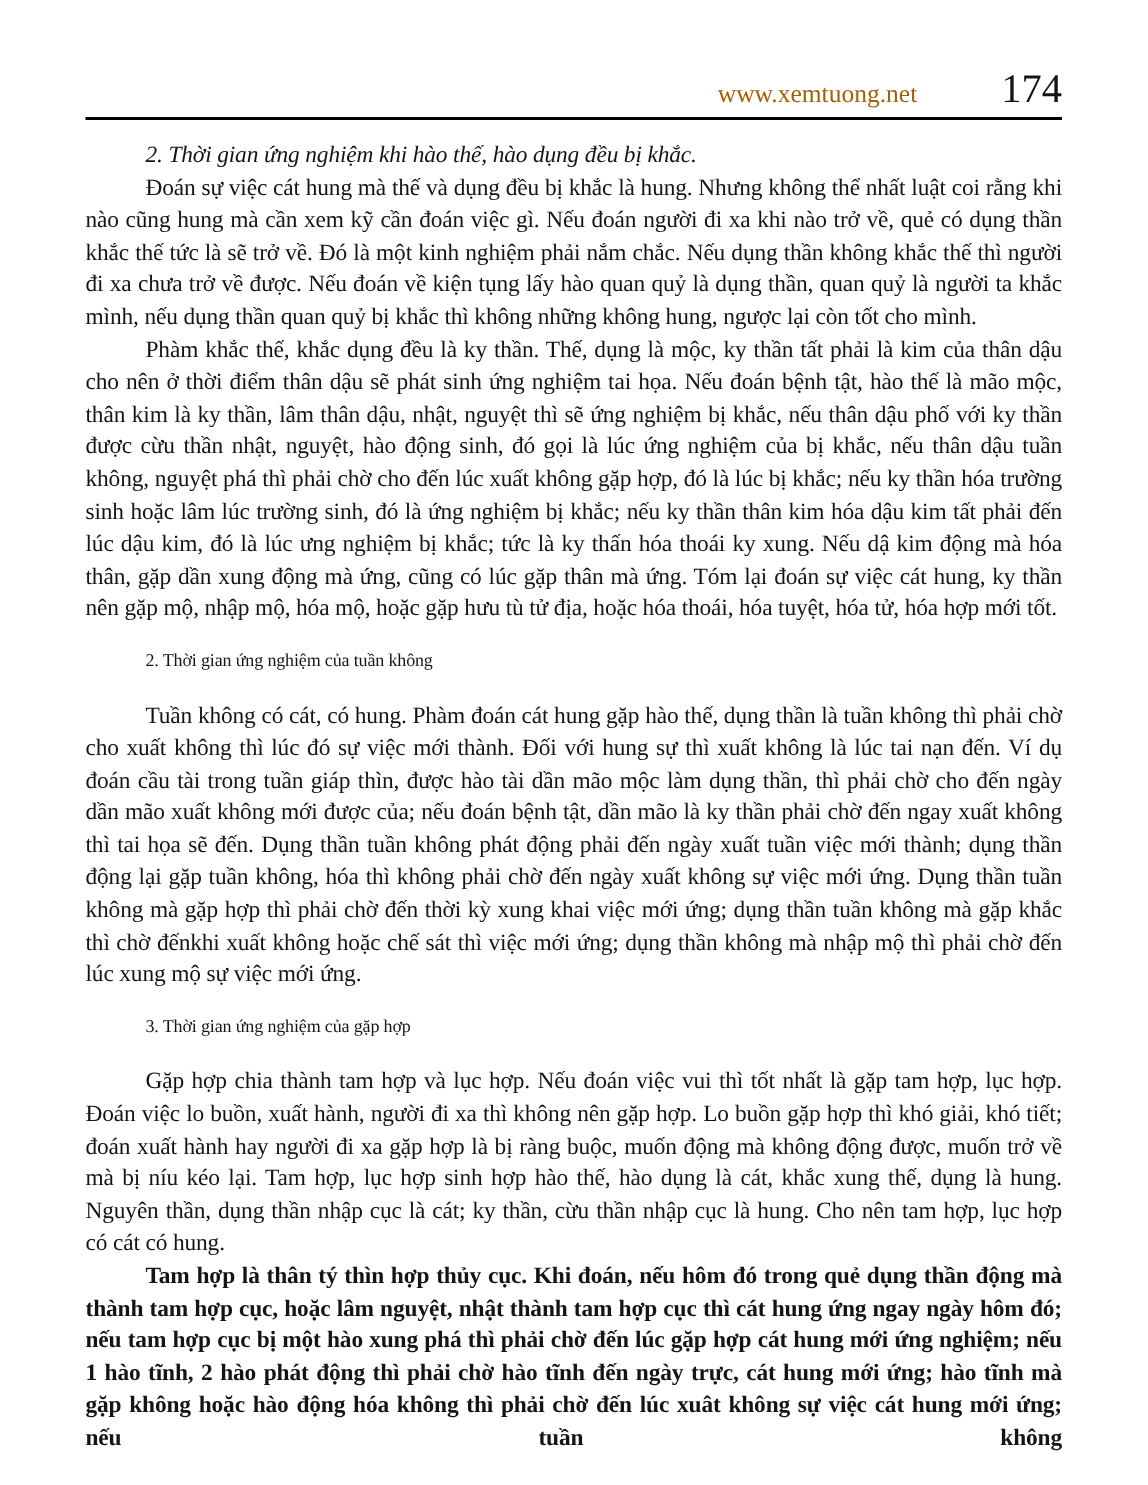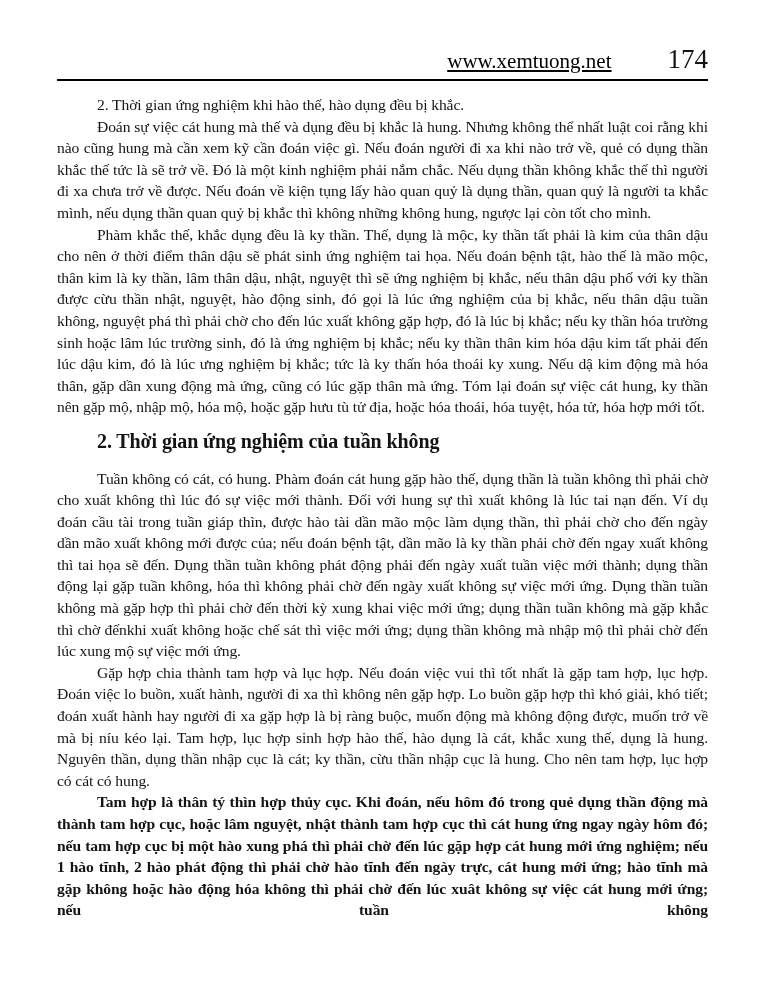--- a/index.html
+++ b/index.html
@@ -21,23 +21,22 @@
     padding-top: 46px;
   }
   .book-title {
     font-size: 17.5px;
     letter-spacing: 0.2px;
     white-space: nowrap;
   }
   .website {
     margin-left: auto;
     margin-right: 56px;
-    font-size: 21px;
-    text-decoration: underline;
-    color: #000000;
+    font-size: 17px;
+    color: #a16207;
     cursor: pointer;
     white-space: nowrap;
   }
   .page-number {
     font-size: 27px;
     font-weight: normal;
     line-height: 1;
     white-space: nowrap;
   }
   .header-rule {
@@ -50,24 +49,25 @@
     font-size: 15.6px;
     line-height: 21.6px;
     text-align: justify;
     letter-spacing: -0.1px;
   }
   main.content p {
     margin: 0;
     text-indent: 40px;
   }
   p.heading-italic {
+    font-style: italic;
   }
   h2.section-heading {
-    font-size: 20px;
-    font-weight: bold;
+    font-size: 12px;
+    font-weight: normal;
     margin: 13px 0 15px 0;
     text-indent: 40px;
     line-height: 21.6px;
   }
   p.continues {
     text-align-last: justify;
     font-weight: bold;
   }
 </style>
 </head>
@@ -87,20 +87,21 @@
     <p class="heading-italic">2. Thời gian ứng nghiệm khi hào thế, hào dụng đều bị khắc.</p>
 
     <p>Đoán sự việc cát hung mà thế và dụng đều bị khắc là hung. Nhưng không thể nhất luật coi rằng khi nào cũng hung mà cần xem kỹ cần đoán việc gì. Nếu đoán người đi xa khi nào trở về, quẻ có dụng thần khắc thế tức là sẽ trở về. Đó là một kinh nghiệm phải nắm chắc. Nếu dụng thần không khắc thế thì người đi xa chưa trở về được. Nếu đoán về kiện tụng lấy hào quan quỷ là dụng thần, quan quỷ là người ta khắc mình, nếu dụng thần quan quỷ bị khắc thì không những không hung, ngược lại còn tốt cho mình.</p>
 
     <p>Phàm khắc thế, khắc dụng đều là ky thần. Thế, dụng là mộc, ky thần tất phải là kim của thân dậu cho nên ở thời điểm thân dậu sẽ phát sinh ứng nghiệm tai họa. Nếu đoán bệnh tật, hào thế là mão mộc, thân kim là ky thần, lâm thân dậu, nhật, nguyệt thì sẽ ứng nghiệm bị khắc, nếu thân dậu phố với ky thần được cừu thần nhật, nguyệt, hào động sinh, đó gọi là lúc ứng nghiệm của bị khắc, nếu thân dậu tuần không, nguyệt phá thì phải chờ cho đến lúc xuất không gặp hợp, đó là lúc bị khắc; nếu ky thần hóa trường sinh hoặc lâm lúc trường sinh, đó là ứng nghiệm bị khắc; nếu ky thần thân kim hóa dậu kim tất phải  đến lúc dậu kim, đó là lúc ưng nghiệm bị khắc; tức là ky thấn hóa thoái ky xung. Nếu dậ kim động mà hóa thân, gặp dần xung động mà ứng, cũng có lúc gặp thân mà ứng. Tóm lại đoán sự việc cát hung, ky thần nên gặp mộ, nhập mộ, hóa mộ, hoặc gặp hưu tù tử địa, hoặc hóa thoái, hóa tuyệt, hóa tử, hóa hợp mới tốt.</p>
 
     <h2 class="section-heading">2. Thời gian ứng nghiệm của tuần không</h2>
 
     <p>Tuần không có cát, có hung. Phàm đoán cát hung gặp hào thế, dụng thần là tuần không thì phải chờ cho xuất không thì lúc đó sự việc mới thành. Đối với hung sự thì xuất không là lúc tai nạn đến. Ví dụ đoán cầu tài trong tuần giáp thìn, được hào tài dần mão mộc làm dụng thần, thì phải chờ cho đến ngày dần mão xuất không mới được của; nếu đoán bệnh tật, dần mão là ky thần phải chờ đến ngay xuất không thì tai họa sẽ đến. Dụng thần tuần không phát động phải đến ngày xuất tuần việc mới thành; dụng thần động lại gặp tuần không, hóa thì không phải chờ đến ngày xuất không sự việc mới ứng. Dụng thần tuần không mà gặp hợp thì phải chờ đến thời kỳ xung khai việc mới ứng; dụng thần tuần không mà gặp khắc thì  chờ đếnkhi xuất không hoặc chế sát thì việc mới ứng; dụng thần không mà nhập mộ thì phải chờ đến lúc xung mộ sự việc mới ứng.</p>
 
+    <h2 class="section-heading">3. Thời gian ứng nghiệm của gặp hợp</h2>
 
     <p>Gặp hợp chia thành tam hợp và lục hợp. Nếu đoán việc vui thì tốt nhất là gặp tam hợp, lục hợp. Đoán việc lo buồn, xuất hành, người đi xa thì không nên gặp hợp. Lo buồn gặp hợp thì khó giải, khó tiết; đoán xuất hành hay người đi xa gặp hợp là bị ràng buộc, muốn động mà không động được, muốn trở về mà bị níu kéo lại. Tam hợp, lục hợp sinh hợp hào thế, hào dụng là cát,  khắc xung thế, dụng là hung. Nguyên thần, dụng thần nhập cục là cát; ky thần, cừu thần nhập cục là hung. Cho nên tam hợp, lục hợp có cát có hung.</p>
 
     <p class="continues">Tam hợp là thân tý thìn hợp thủy cục.  Khi đoán, nếu hôm đó trong quẻ dụng thần động mà thành tam hợp cục, hoặc lâm nguyệt, nhật thành tam hợp cục thì cát hung ứng ngay ngày hôm đó; nếu tam hợp cục bị một hào xung phá thì phải chờ đến lúc gặp hợp cát hung mới ứng nghiệm; nếu 1 hào tĩnh, 2 hào  phát động thì phải chờ hào tĩnh đến ngày trực, cát hung mới ứng; hào tĩnh mà gặp không hoặc hào động hóa không thì phải chờ đến lúc xuât không sự việc cát hung mới ứng; nếu tuần không</p>
 
   </main>
 
 </div>
 
 </body></html>

